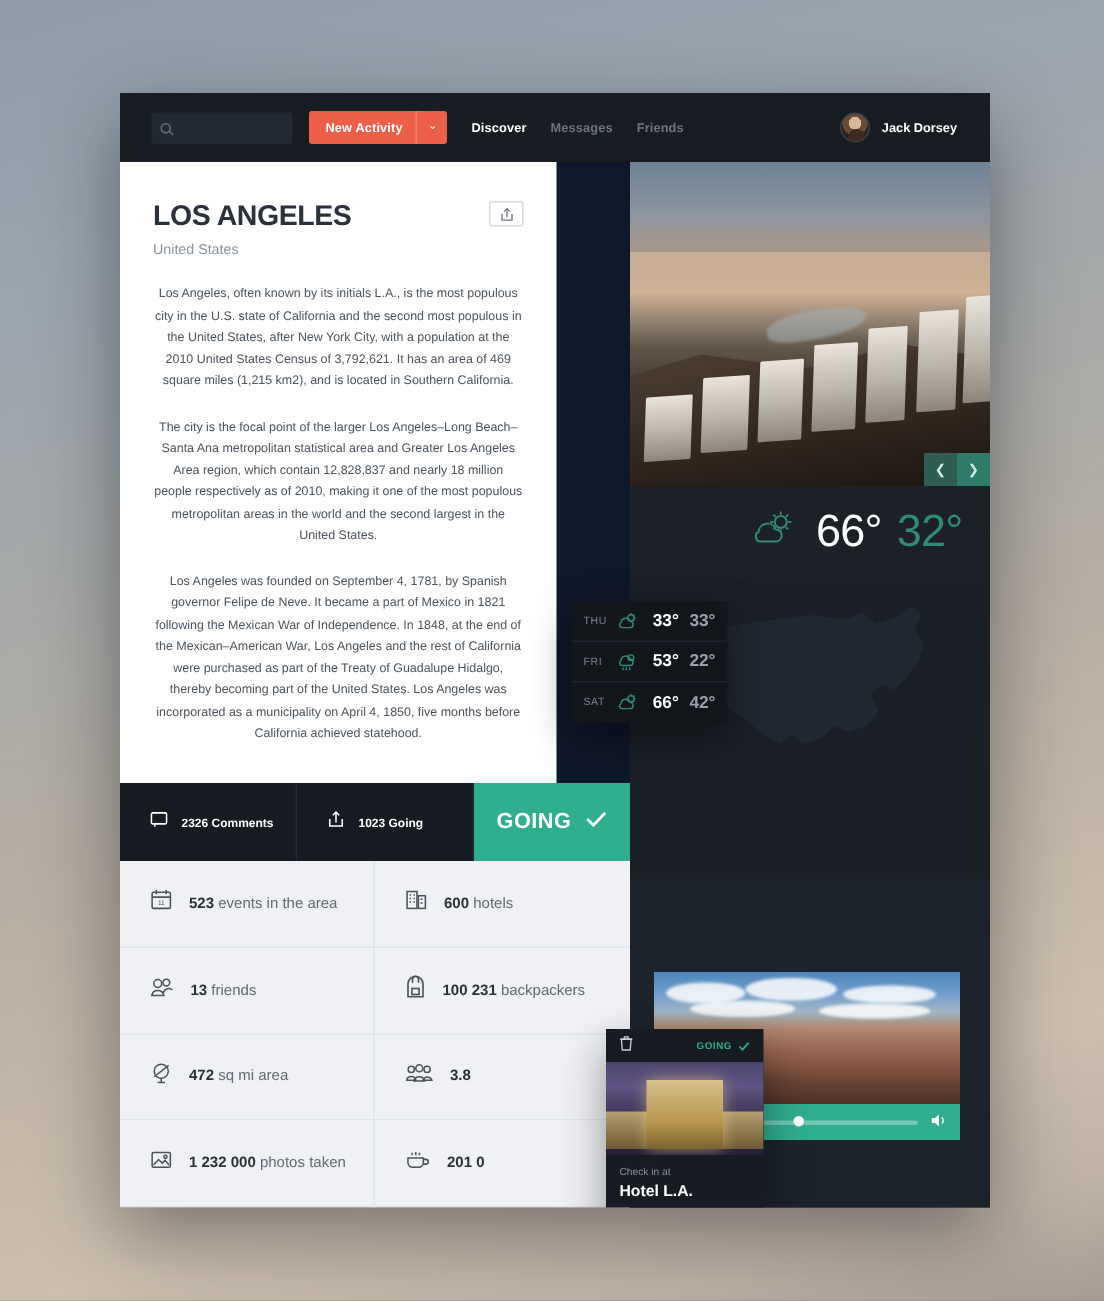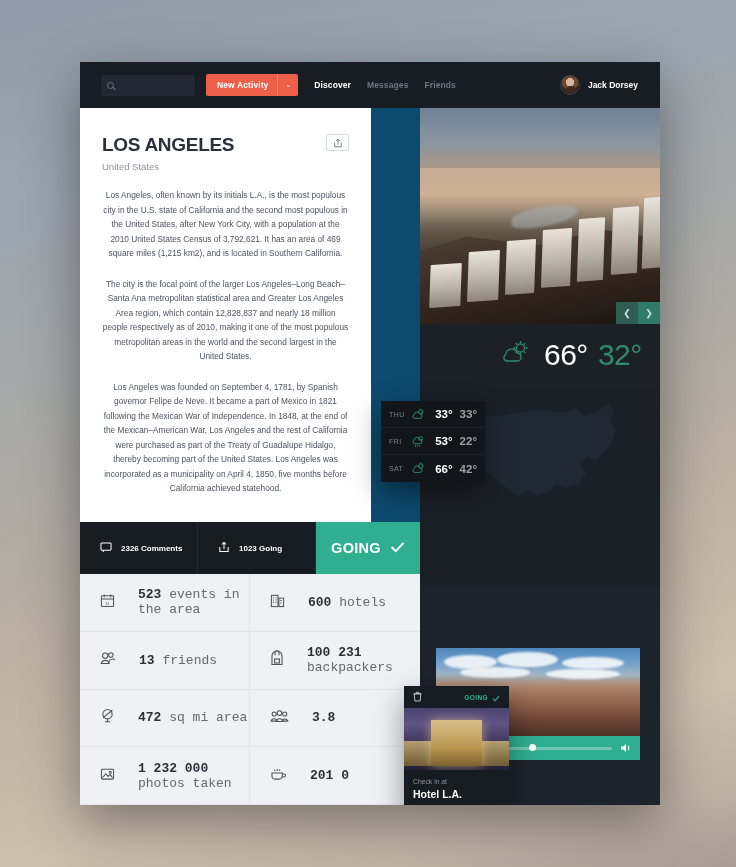--- a/index.html
+++ b/index.html
@@ -25,21 +25,21 @@
     position: relative;
   }
 
   
   #app-window {
     position: absolute;
     left: 80px;
     top: 62px;
     width: 580px;
     height: 743px;
-    background: #0c4a6e;
+    background: #0f172a;
     box-shadow: 0 18px 50px rgba(20,25,32,.45);
     overflow: hidden;
   }
 
   
   #topbar {
     position: absolute; left: 0; top: 0;
     width: 580px; height: 46px;
     background: #181d24;
     display: flex; align-items: center;
@@ -337,21 +337,21 @@
     grid-template-columns:1fr 1fr;
     grid-template-rows:1fr 1fr 1fr 1fr;
   }
   .stat {
     display:flex; align-items:center; padding-left:20px;
     border-right:1px solid #e2e5ea;
     border-bottom:1px solid #e2e5ea;
     background:#eff1f4;
   }
   .stat:nth-child(2n){border-right:0;}
-  .stat-txt { font-size:13px; color:#616a75; margin-left:23px;font-family:Liberation Mono, monospace; }
+  .stat-txt { font-size:10px; color:#616a75; margin-left:11px; }
   .stat-txt b { color:#2b313a; font-weight:bold; }
 
   
   #hotel-card {
     position:absolute; left:324px; top:624px;
     width:105px; height:129px;
     background:#171c23;
     z-index:40;
     box-shadow:0 12px 28px rgba(0,0,0,.4);
   }

